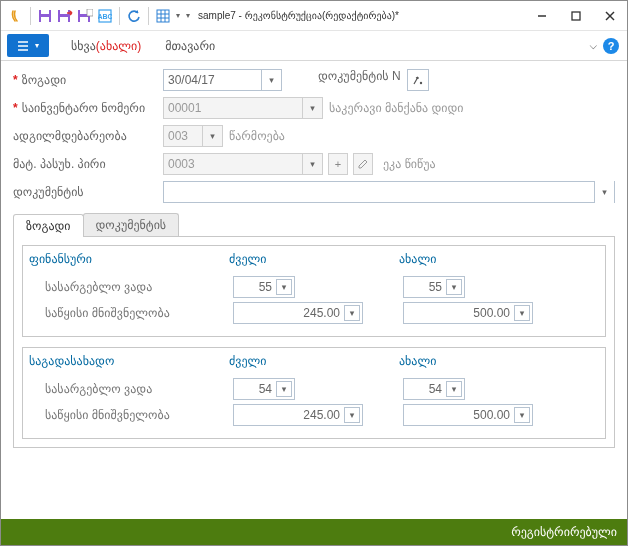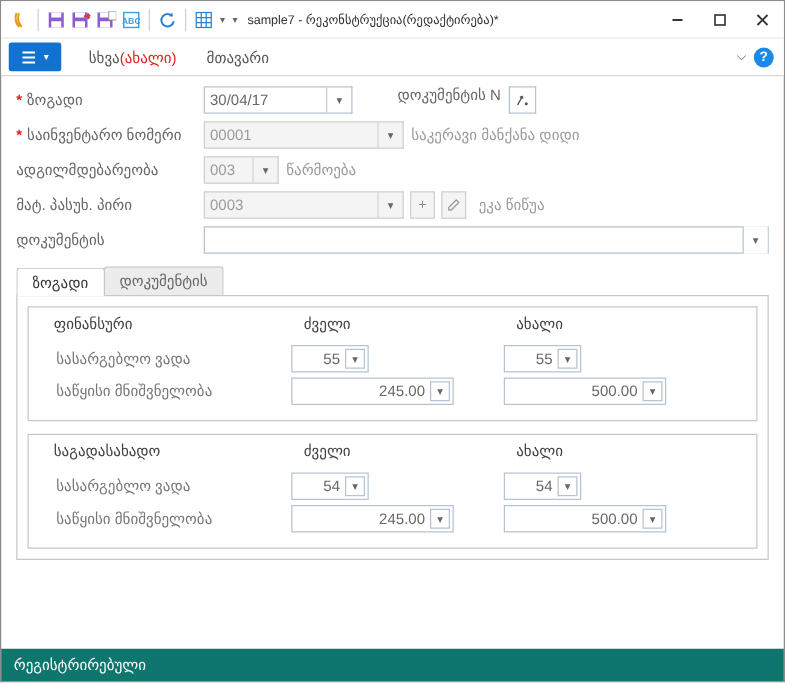--- a/index.html
+++ b/index.html
@@ -216,24 +216,24 @@
   }
   .group-box {
     border: 1px solid #c7c7c7;
     padding: 28px 10px 10px 10px;
     position: relative;
     margin-bottom: 10px;
   }
   .group-head {
     position: absolute;
     top: 6px;
-    left: 20px; right: 10px;
+    left: 6px; right: 10px;
     display: grid;
     grid-template-columns: 200px 170px 170px;
-    color: #404040;
+    color: #0369a1;
   }
   .group-row {
     display: grid;
     grid-template-columns: 200px 170px 170px;
     align-items: center;
     height: 26px;
   }
   .group-row .lab { color:#777; padding-left: 12px; }
   .num-input {
     width: 130px;
@@ -253,25 +253,25 @@
     display:flex; align-items:center; justify-content:center;
     font-size:8px;
     color:#666;
     background:#fff;
   }
 
   
   .statusbar {
     margin-top: auto;
     height: 26px;
-    background: #0f766e;
+    background: #4d7c0f;
     color: #fff;
     display: flex;
     align-items: center;
-    justify-content: flex-start;
+    justify-content: flex-end;
     padding: 0 10px;
     font-size: 12px;
   }
 
   .caret-down::after {
     content: "▾";
     font-size: 9px;
     color: #666;
   }
 </style>

